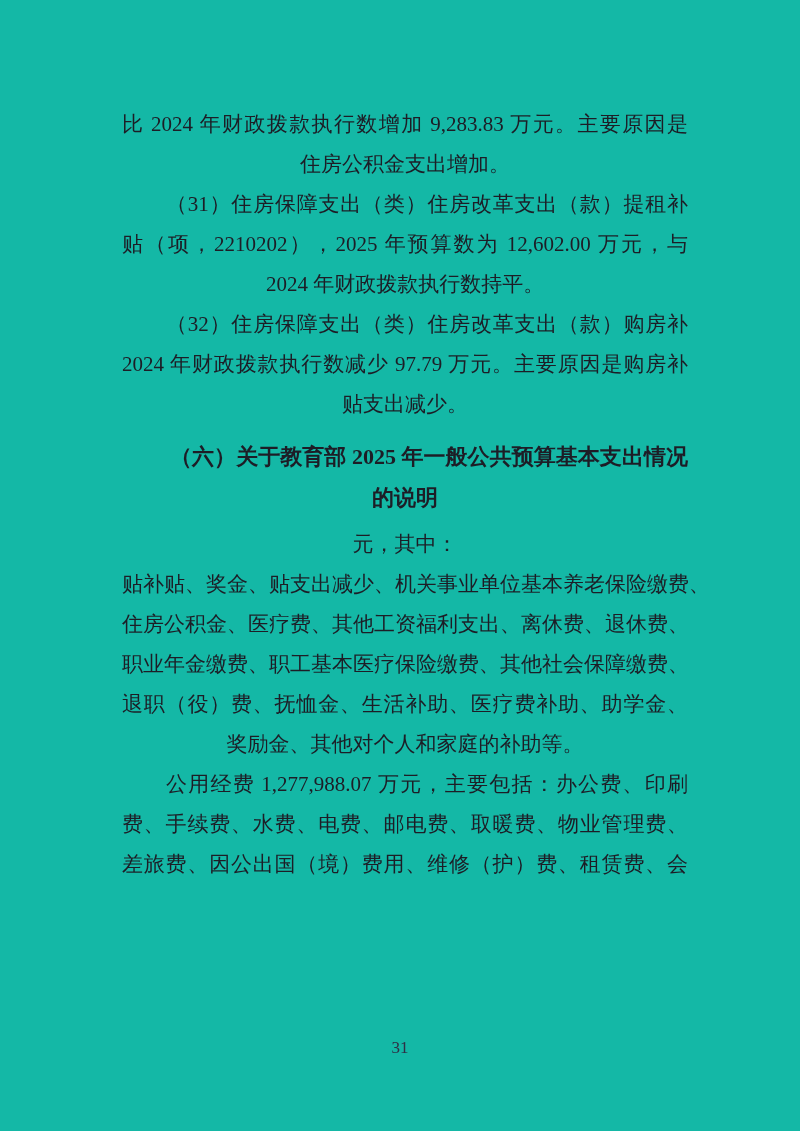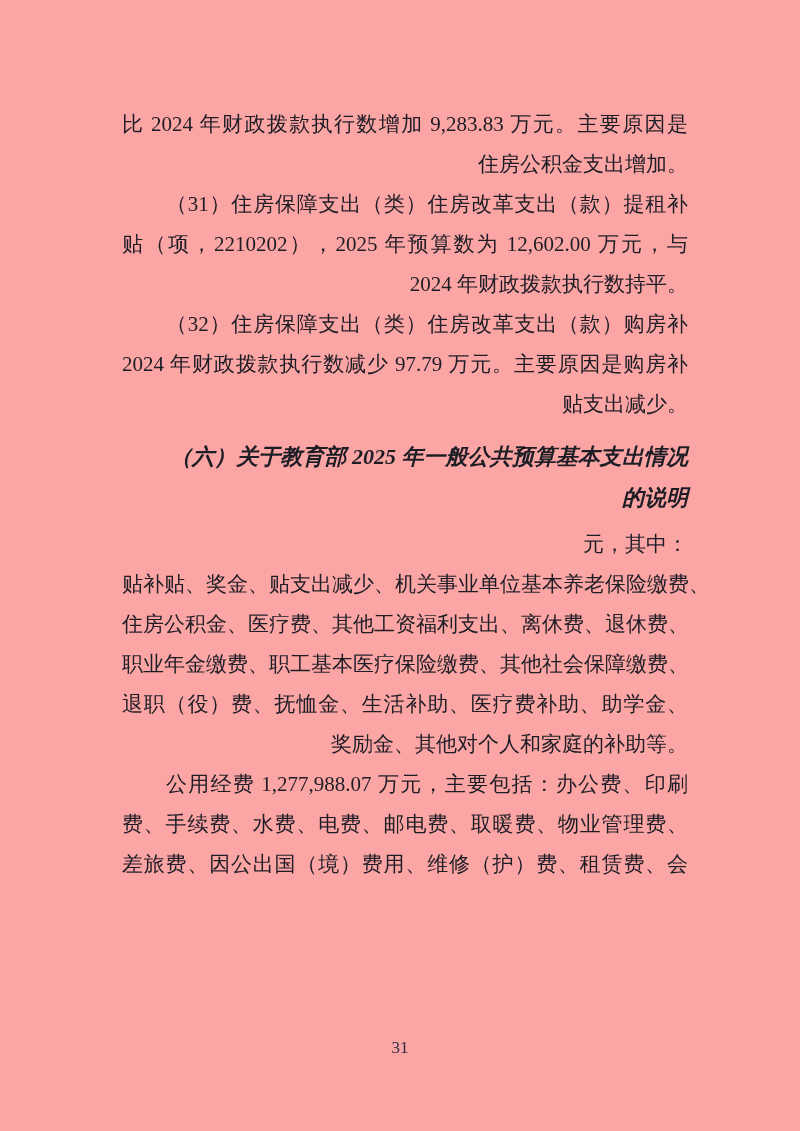--- a/index.html
+++ b/index.html
@@ -4,56 +4,55 @@
 <style>
   html, body {
     margin: 0;
     padding: 0;
     background: #ffffff;
   }
   .page {
     position: relative;
     width: 800px;
     height: 1131px;
-    background: #fca5a5;
+    background: #14b8a6;
     overflow: hidden;
     font-family: "Liberation Serif", "DejaVu Serif", serif;
     color: #1d1d26;
   }
   .content {
     position: absolute;
     left: 122px;
     top: 104px;
     width: 566px;
   }
   .para { margin: 0; padding: 0; }
   .line {
     height: 40px;
     line-height: 40px;
     font-size: 21px;
     white-space: nowrap;
-    text-align: right;
+    text-align: center;
   }
   
   .line.j {
     text-align: justify;
     text-align-last: justify;
   }
   
   .line.ind { text-indent: 44px; }
 
   .heading {
     margin: 12px 0 6px 0;
     font-weight: bold;
   }
   .heading .line {
     height: 41px;
     line-height: 41px;
     font-size: 22px;
-    font-style: italic;
   }
   .heading .line.ind { text-indent: 48px; }
 
   .page-num {
     position: absolute;
     top: 1036px;
     left: 0;
     width: 100%;
     height: 24px;
     line-height: 24px;

